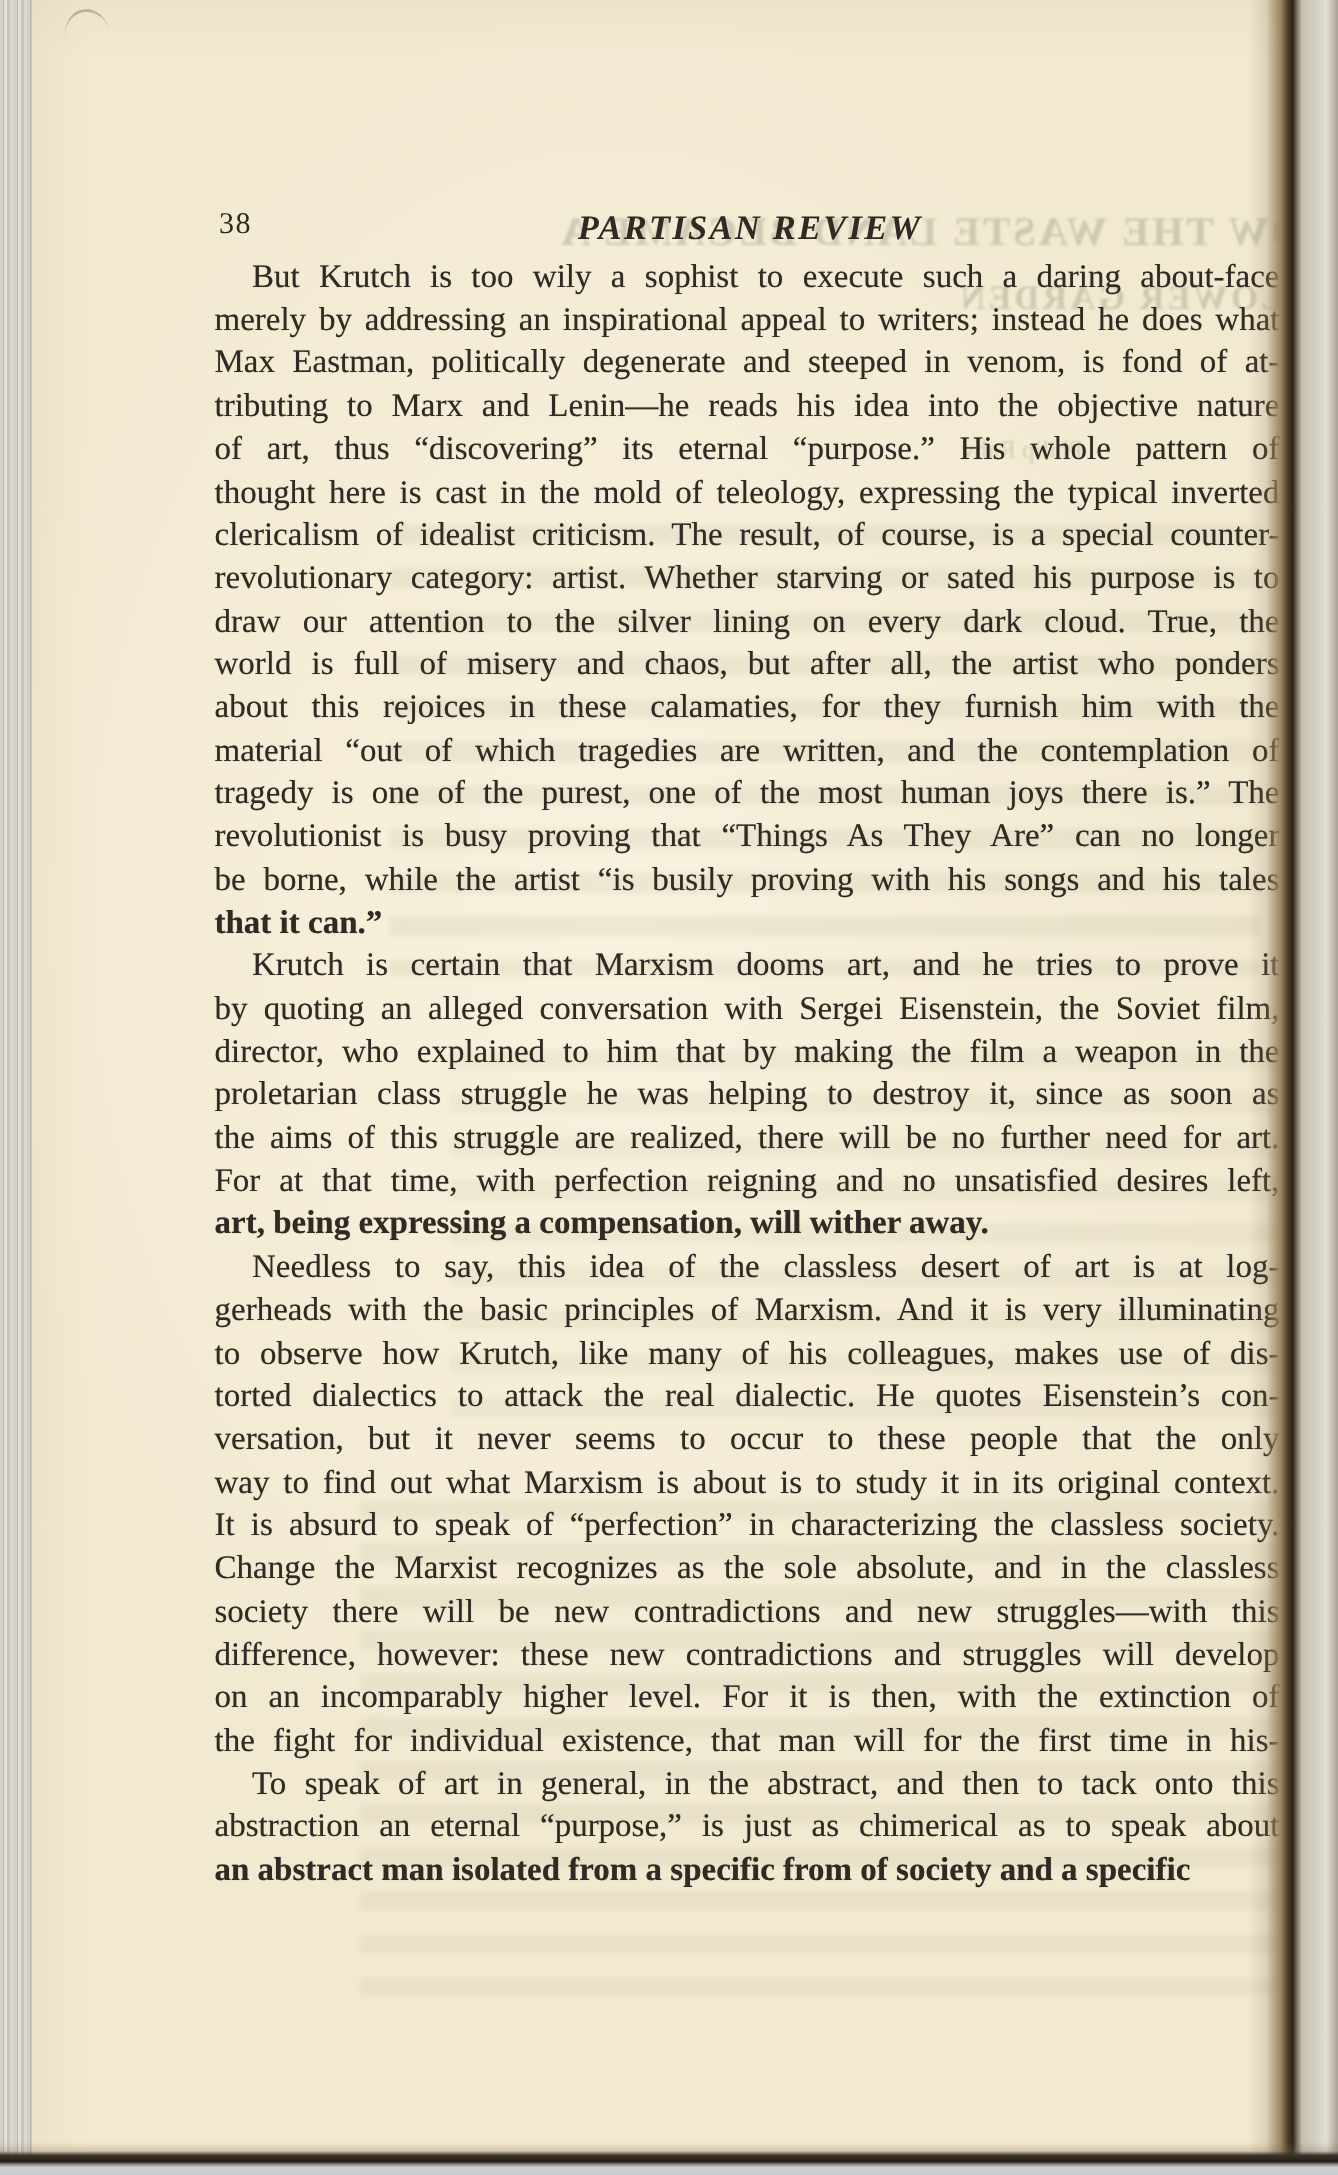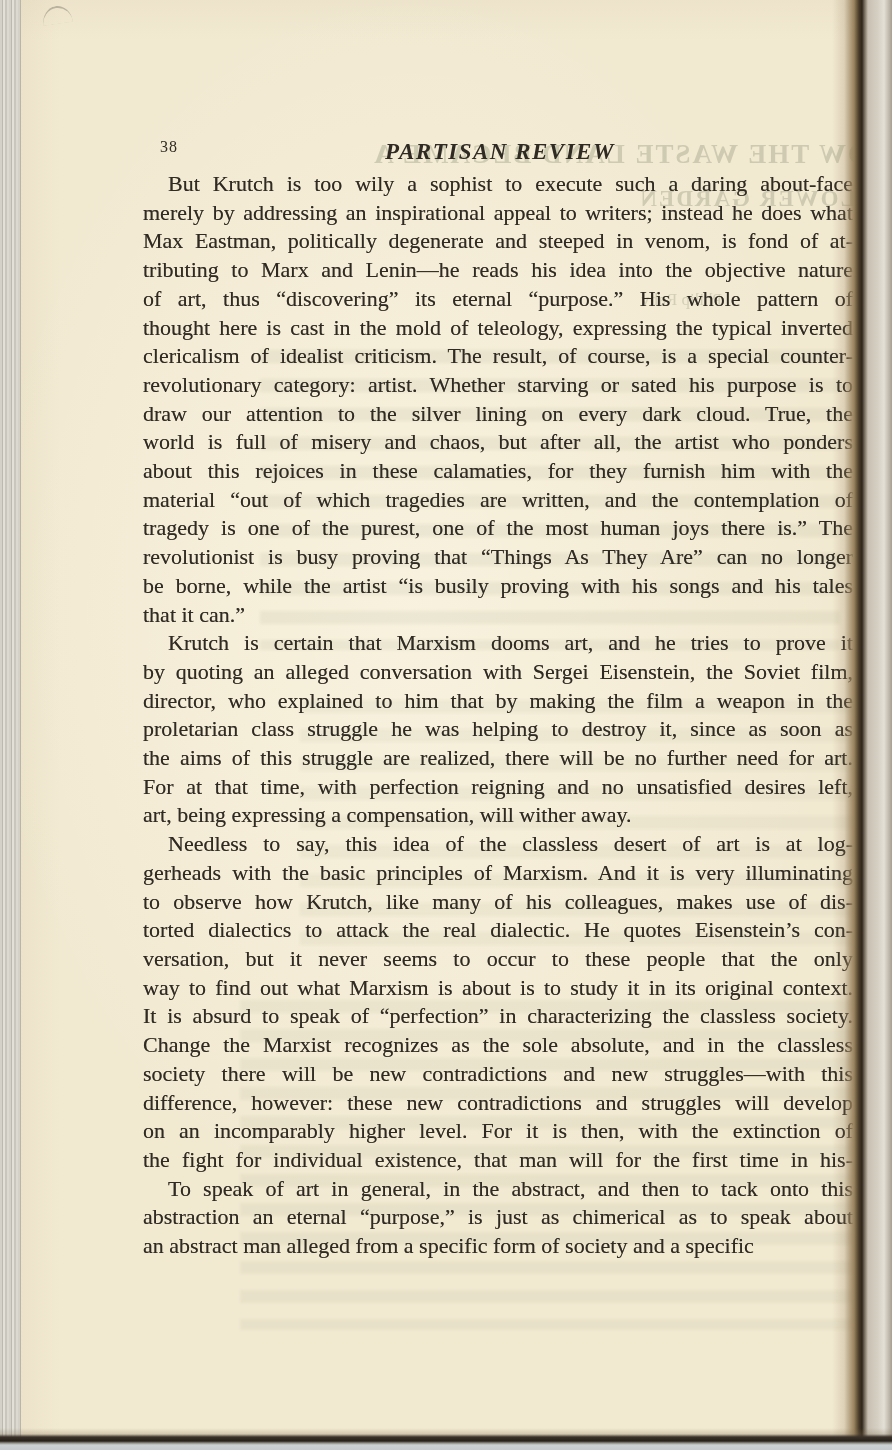--- a/index.html
+++ b/index.html
@@ -51,22 +51,22 @@
   }
   .corner-curl{
     position:absolute;left:42px;top:6px;width:30px;height:16px;
     border-top:2px solid rgba(125,118,102,0.45);
     border-radius:50% 50% 0 0/100% 100% 0 0;
     transform:rotate(-8deg);
   }
   
   .running-head{position:absolute;left:0;top:138px;width:892px;height:34px;color:#2f2a23;}
   .folio{
-    position:absolute;left:160px;top:0;
-    font-size:16px;letter-spacing:1px;
+    position:absolute;left:146px;top:0;
+    font-size:20px;letter-spacing:1px;
   }
   .journal{
     position:absolute;left:500px;top:1px;transform:translateX(-50%);
     font-style:italic;font-weight:bold;font-size:23px;letter-spacing:1.5px;
     white-space:nowrap;
   }
   
   .ghost{position:absolute;color:rgba(128,138,108,0.32);transform:scaleX(-1);
     white-space:nowrap;filter:blur(0.6px);font-weight:bold;}
   .ghost-1{left:470px;top:139px;width:422px;font-size:27px;letter-spacing:2px;text-align:left;}
@@ -79,21 +79,21 @@
   }
   
   .body-text{
     position:absolute;left:143px;top:170px;width:710px;
     font-size:22px;line-height:28.7px;color:#2f2a23;
     text-shadow:0 0 0.5px rgba(47,42,35,0.55);
   }
   .para{margin:0;}
   .para .line{text-align:justify;text-align-last:justify;}
   .para .line.first{text-indent:25px;}
-  .para .line.last{text-align-last:left;}
+  .para .line.last{text-align-last:left;font-weight:bold;}
 </style>
 </head>
 <body>
 
 <div class="scan">
   <div class="paper-shade"></div>
 
   <div class="ghost ghost-1">HOW THE WASTE LAND BECAME A</div>
   <div class="ghost ghost-2">FLOWER GARDEN</div>
   <div class="ghost ghost-3">Philip Rahv</div>
@@ -144,21 +144,21 @@
         <div class="line">It is absurd to speak of “perfection” in characterizing the classless society.</div>
         <div class="line">Change the Marxist recognizes as the sole absolute, and in the classless</div>
         <div class="line">society there will be new contradictions and new struggles—with this</div>
         <div class="line">difference, however: these new contradictions and struggles will develop</div>
         <div class="line">on an incomparably higher level. For it is then, with the extinction of</div>
         <div class="line">the fight for individual existence, that man will for the first time in his-</div>
       </div>
       <div class="para">
         <div class="line first">To speak of art in general, in the abstract, and then to tack onto this</div>
         <div class="line">abstraction an eternal “purpose,” is just as chimerical as to speak about</div>
-        <div class="line last">an abstract man alleged from a specific form of society and a specific</div>
+        <div class="line last">an abstract man isolated from a specific from of society and a specific</div>
       </div>
     </div>
 
   <div class="corner-curl"></div>
   <div class="edge-left"></div>
   <div class="edge-right"></div>
   <div class="edge-bottom"></div>
 </div>
 
 </body></html>

